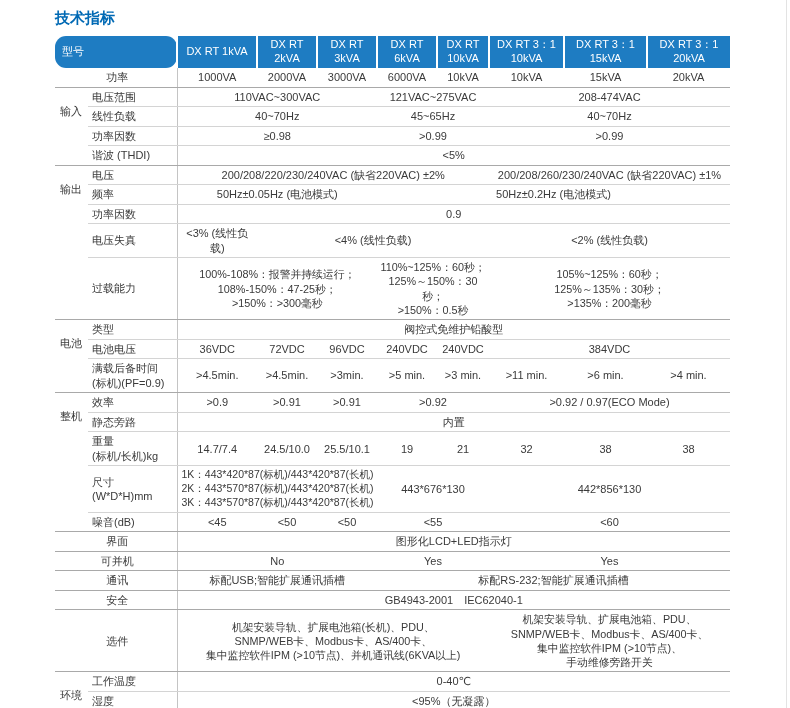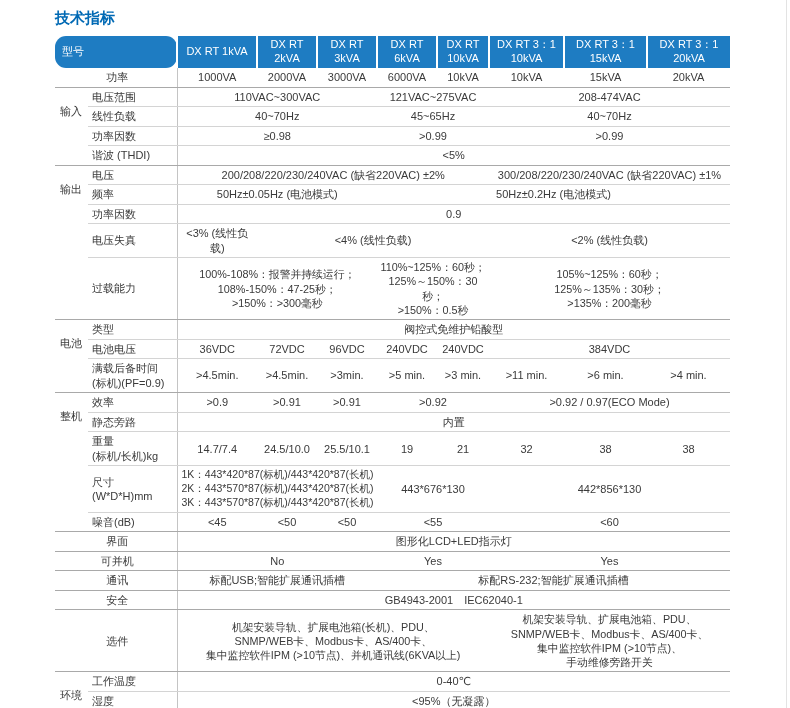--- a/index.html
+++ b/index.html
@@ -94,21 +94,21 @@
     </tr>
     <tr class="sec">
       <td class="lb">谐波 (THDI)</td>
       <td colspan="8">&lt;5%</td>
     </tr>
 
     <tr>
       <td class="cat" rowspan="5">输出</td>
       <td class="lb">电压</td>
       <td colspan="5">200/208/220/230/240VAC (缺省220VAC) ±2%</td>
-      <td colspan="3">300/208/220/230/240VAC (缺省220VAC) ±1%</td>
+      <td colspan="3">200/208/260/230/240VAC (缺省220VAC) ±1%</td>
     </tr>
     <tr>
       <td class="lb">频率</td>
       <td colspan="3">50Hz±0.05Hz (电池模式)</td>
       <td colspan="5">50Hz±0.2Hz (电池模式)</td>
     </tr>
     <tr>
       <td class="lb">功率因数</td>
       <td colspan="8">0.9</td>
     </tr>

